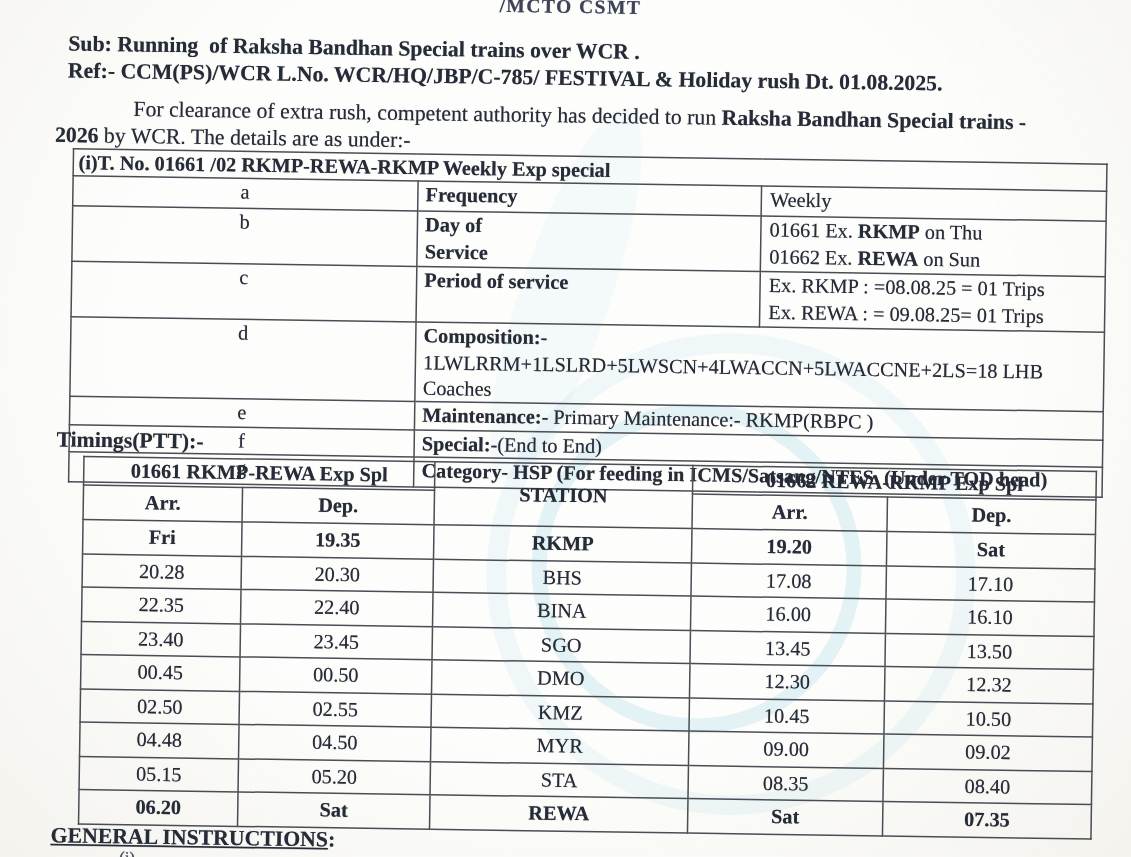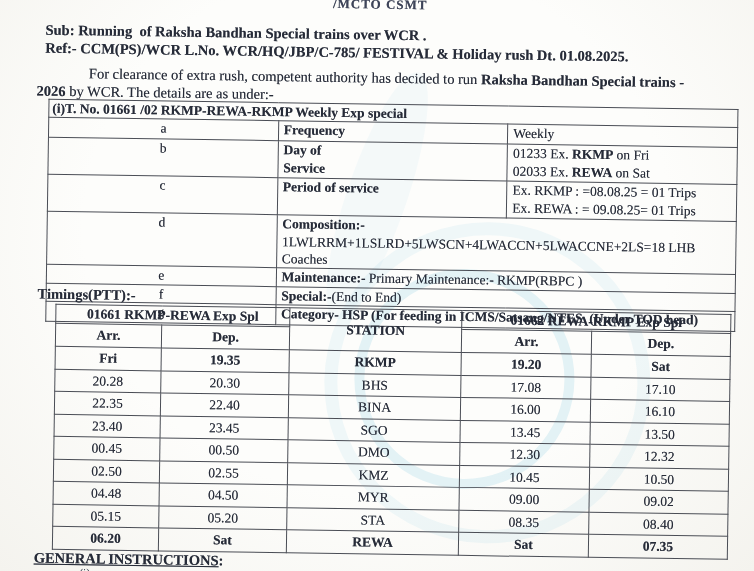--- a/index.html
+++ b/index.html
@@ -88,22 +88,22 @@
       <td class="lbl b">Frequency</td>
       <td class="val">Weekly</td>
     </tr>
     <tr class="row-b">
       <td class="k">b</td>
       <td class="lbl b">
         <div>Day of</div>
         <div>Service</div>
       </td>
       <td class="val">
-        <div class="pre"><span>01233 Ex. </span><span class="b">RKMP</span><span> on Fri</span></div>
-        <div class="pre"><span>02033 Ex. </span><span class="b">REWA</span><span> on Sat</span></div>
+        <div class="pre"><span>01661 Ex. </span><span class="b">RKMP</span><span> on Thu</span></div>
+        <div class="pre"><span>01662 Ex. </span><span class="b">REWA</span><span> on Sun</span></div>
       </td>
     </tr>
     <tr class="row-c">
       <td class="k">c</td>
       <td class="lbl b">Period of service</td>
       <td class="val">
         <div class="pre">Ex. RKMP : =08.08.25 = 01 Trips</div>
         <div class="pre">Ex. REWA : = 09.08.25= 01 Trips</div>
       </td>
     </tr>

